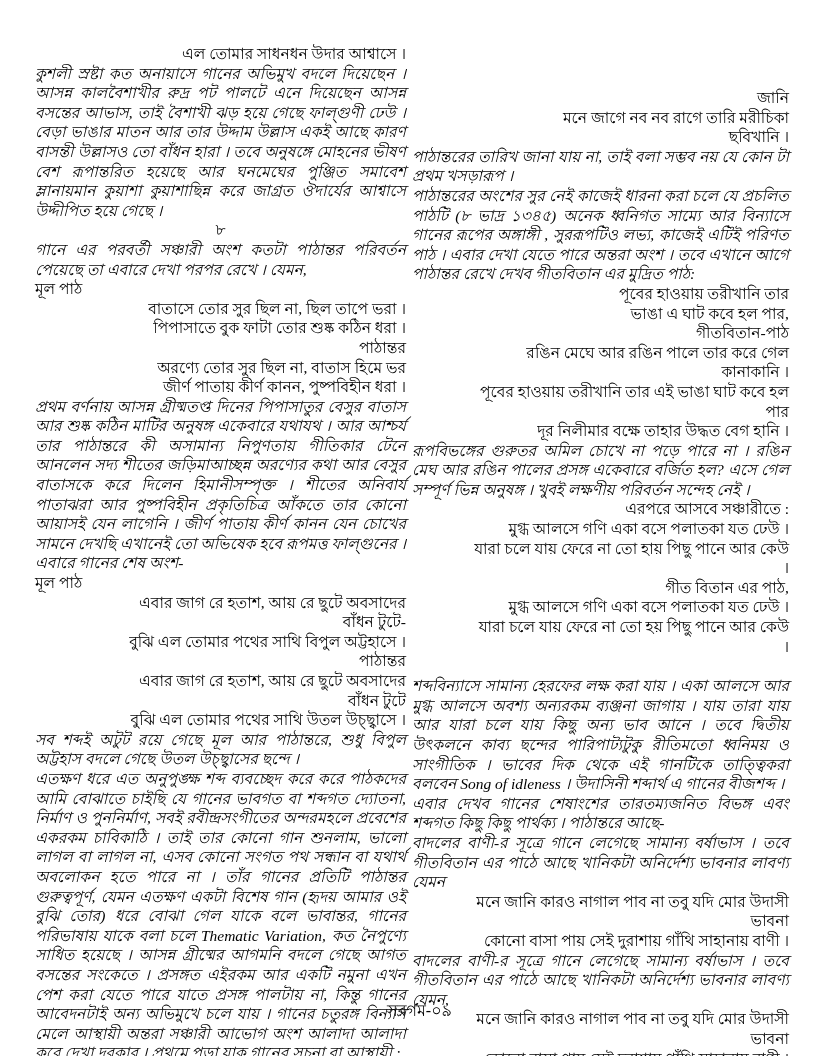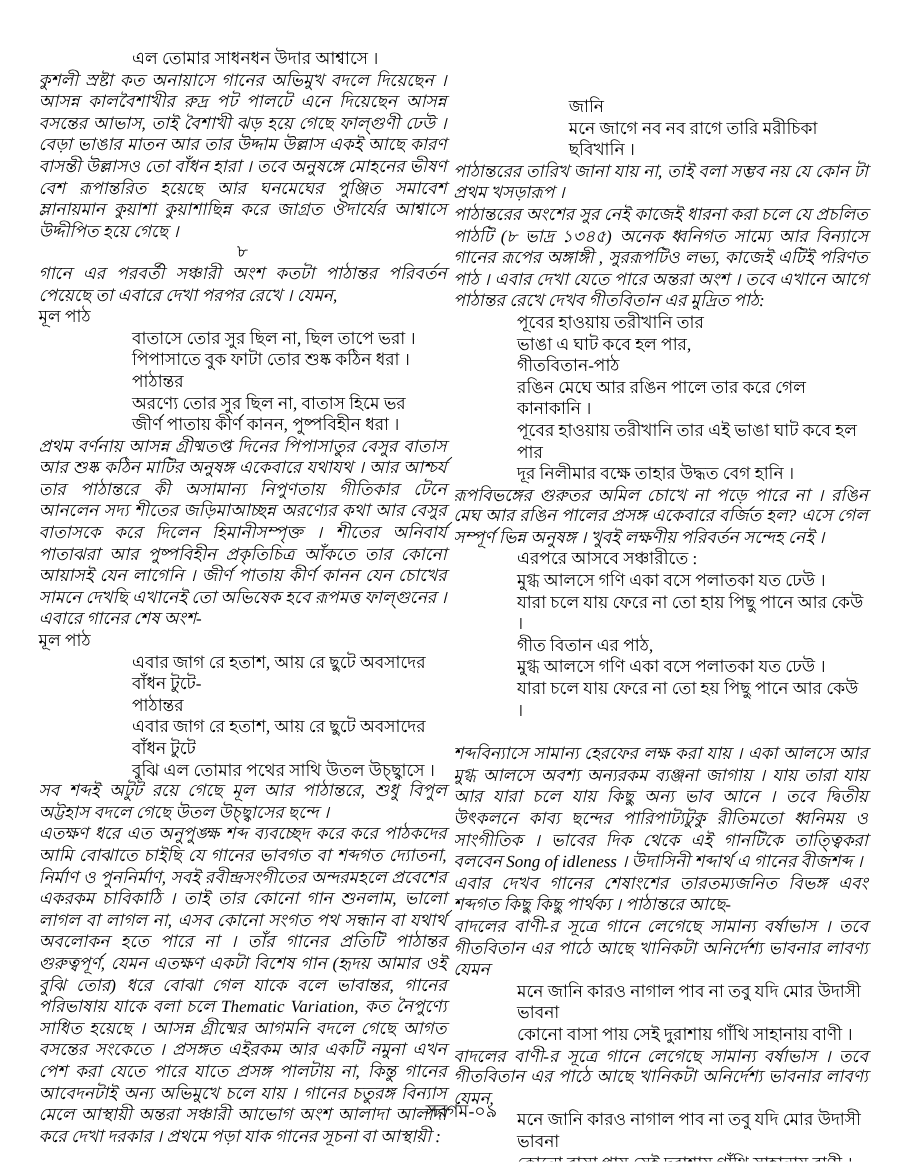--- a/index.html
+++ b/index.html
@@ -21,21 +21,21 @@
   .col-right { left: 412px; width: 377px; }
   .p { margin: 0; text-align: justify; font-style: italic; }
   .label { margin: 0; text-align: left; }
   .center { text-align: center; }
   .spacer { height: 20px; }
   .verse  { text-align: left; }
   .verse2 { text-align: left; }
   .col-left  .verse  { padding-left: 85px; }
   .col-right .verse  { padding-left: 58px; }
   .col-right .verse2 { padding-left: 105px; margin-top: 44px; }
-  .vline { text-align: left; }
+  .vline { text-align: right; }
   .footer {
     position: absolute;
     top: 1001px;
     left: 12px;
     width: 815px;
     text-align: center;
     font-size: 16px;
     line-height: 20px;
   }
 </style>
@@ -55,20 +55,21 @@
         <div class="vline">বাতাসে তোর সুর ছিল না, ছিল তাপে ভরা ।</div>
         <div class="vline">পিপাসাতে বুক ফাটা তোর শুষ্ক কঠিন ধরা ।</div>
         <div class="vline">পাঠান্তর</div>
         <div class="vline">অরণ্যে তোর সুর ছিল না, বাতাস হিমে ভর</div>
         <div class="vline">জীর্ণ পাতায় কীর্ণ কানন, পুষ্পবিহীন ধরা ।</div>
       </div>
       <p class="p">প্রথম বর্ণনায় আসন্ন গ্রীষ্মতপ্ত দিনের পিপাসাতুর বেসুর বাতাস আর শুষ্ক কঠিন মাটির অনুষঙ্গ একেবারে যথাযথ । আর আশ্চর্য তার পাঠান্তরে কী অসামান্য নিপুণতায় গীতিকার টেনে আনলেন সদ্য শীতের জড়িমাআচ্ছন্ন অরণ্যের কথা আর বেসুর বাতাসকে করে দিলেন হিমানীসম্পৃক্ত । শীতের অনিবার্য পাতাঝরা আর পুষ্পবিহীন প্রকৃতিচিত্র আঁকতে তার কোনো আয়াসই যেন লাগেনি । জীর্ণ পাতায় কীর্ণ কানন যেন চোখের সামনে দেখছি এখানেই তো অভিষেক হবে রূপমত্ত ফাল্গুনের  । এবারে গানের শেষ অংশ-</p>
       <p class="label">মূল পাঠ</p>
       <div class="verse">
         <div class="vline">এবার জাগ রে হতাশ, আয় রে ছুটে অবসাদের বাঁধন টুটে-</div>
+        <div class="vline">বুঝি এল তোমার পথের সাথি বিপুল অট্টহাসে ।</div>
         <div class="vline">পাঠান্তর</div>
         <div class="vline">এবার জাগ রে হতাশ, আয় রে ছুটে অবসাদের বাঁধন টুটে</div>
         <div class="vline">বুঝি এল তোমার পথের সাথি উতল উচ্ছ্বাসে ।</div>
       </div>
       <p class="p">সব শব্দই অটুট রয়ে গেছে মূল আর পাঠান্তরে, শুধু বিপুল অট্টহাস বদলে গেছে উতল উচ্ছ্বাসের ছন্দে ।</p>
       <p class="p">এতক্ষণ ধরে এত অনুপুঙ্ক্ষ শব্দ ব্যবচ্ছেদ করে করে পাঠকদের আমি বোঝাতে চাইছি যে গানের ভাবগত বা শব্দগত দ্যোতনা, নির্মাণ ও পুননির্মাণ, সবই রবীন্দ্রসংগীতের অন্দরমহলে প্রবেশের একরকম চাবিকাঠি । তাই তার কোনো গান শুনলাম, ভালো লাগল বা লাগল না, এসব কোনো সংগত পথ সন্ধান বা যথার্থ অবলোকন হতে পারে না । তাঁর গানের প্রতিটি পাঠান্তর গুরুত্বপূর্ণ, যেমন এতক্ষণ একটা বিশেষ গান (হৃদয় আমার ওই বুঝি তোর) ধরে বোঝা গেল যাকে বলে ভাবান্তর, গানের পরিভাষায় যাকে বলা চলে Thematic Variation, কত নৈপুণ্যে সাধিত হয়েছে । আসন্ন গ্রীষ্মের আগমনি বদলে গেছে আগত বসন্তের সংকেতে । প্রসঙ্গত এইরকম আর একটি নমুনা এখন পেশ করা যেতে পারে যাতে প্রসঙ্গ পালটায় না, কিন্তু গানের আবেদনটাই অন্য অভিমুখে চলে যায় । গানের চতুরঙ্গ বিন্যাস মেলে আস্থায়ী অন্তরা সঞ্চারী আভোগ অংশ আলাদা আলাদা করে দেখা দরকার । প্রথমে পড়া যাক গানের সূচনা বা আস্থায়ী :</p>
     </div>
   <div class="col col-right" id="col-right">
       <div class="verse2">
         <div class="vline">জানি</div>

